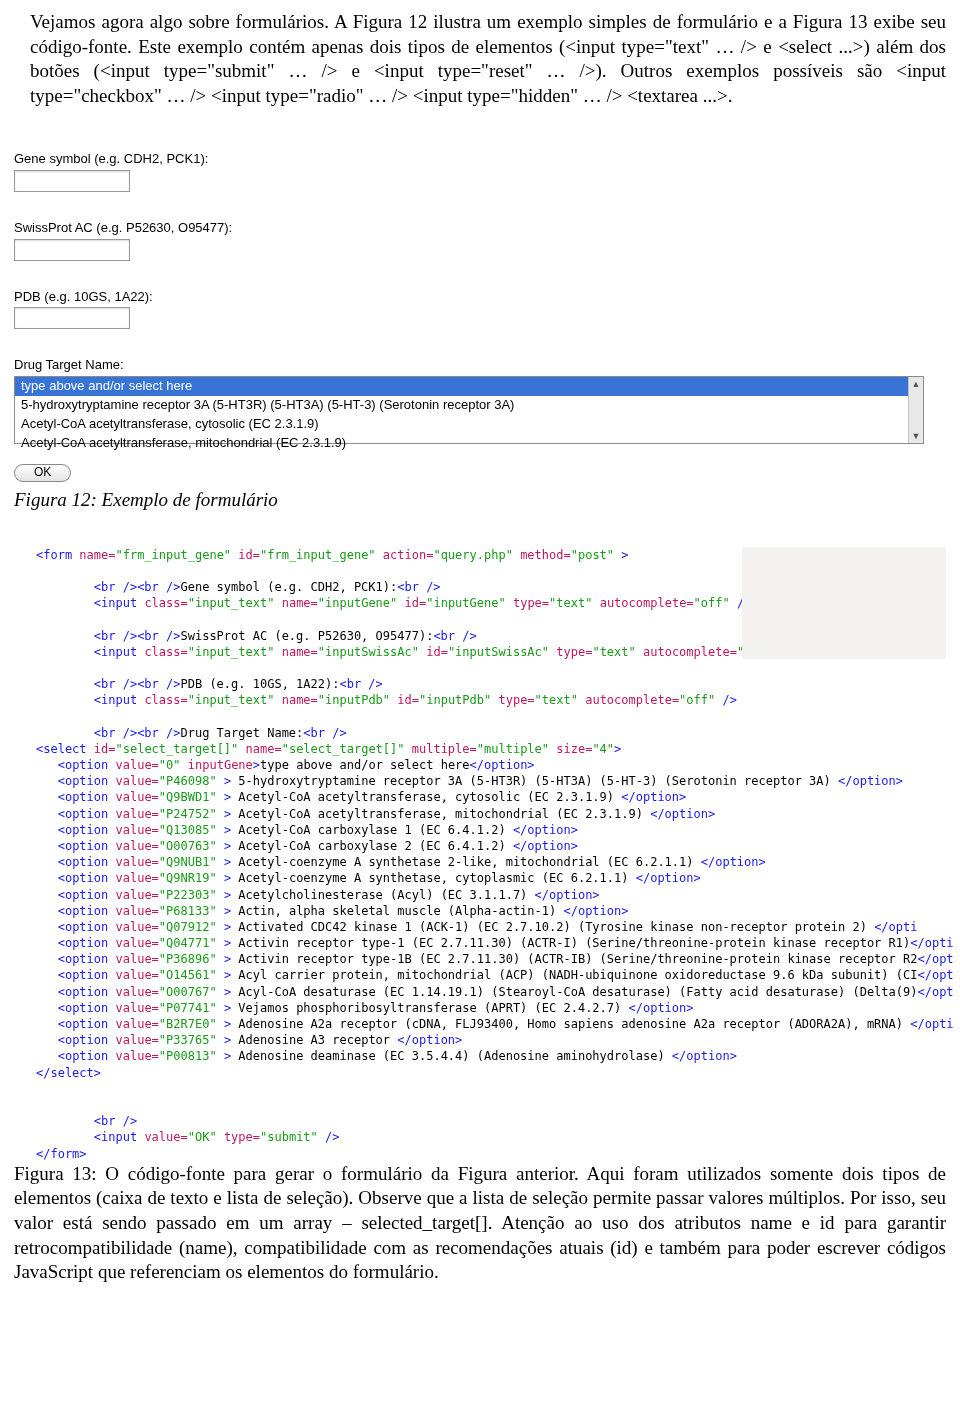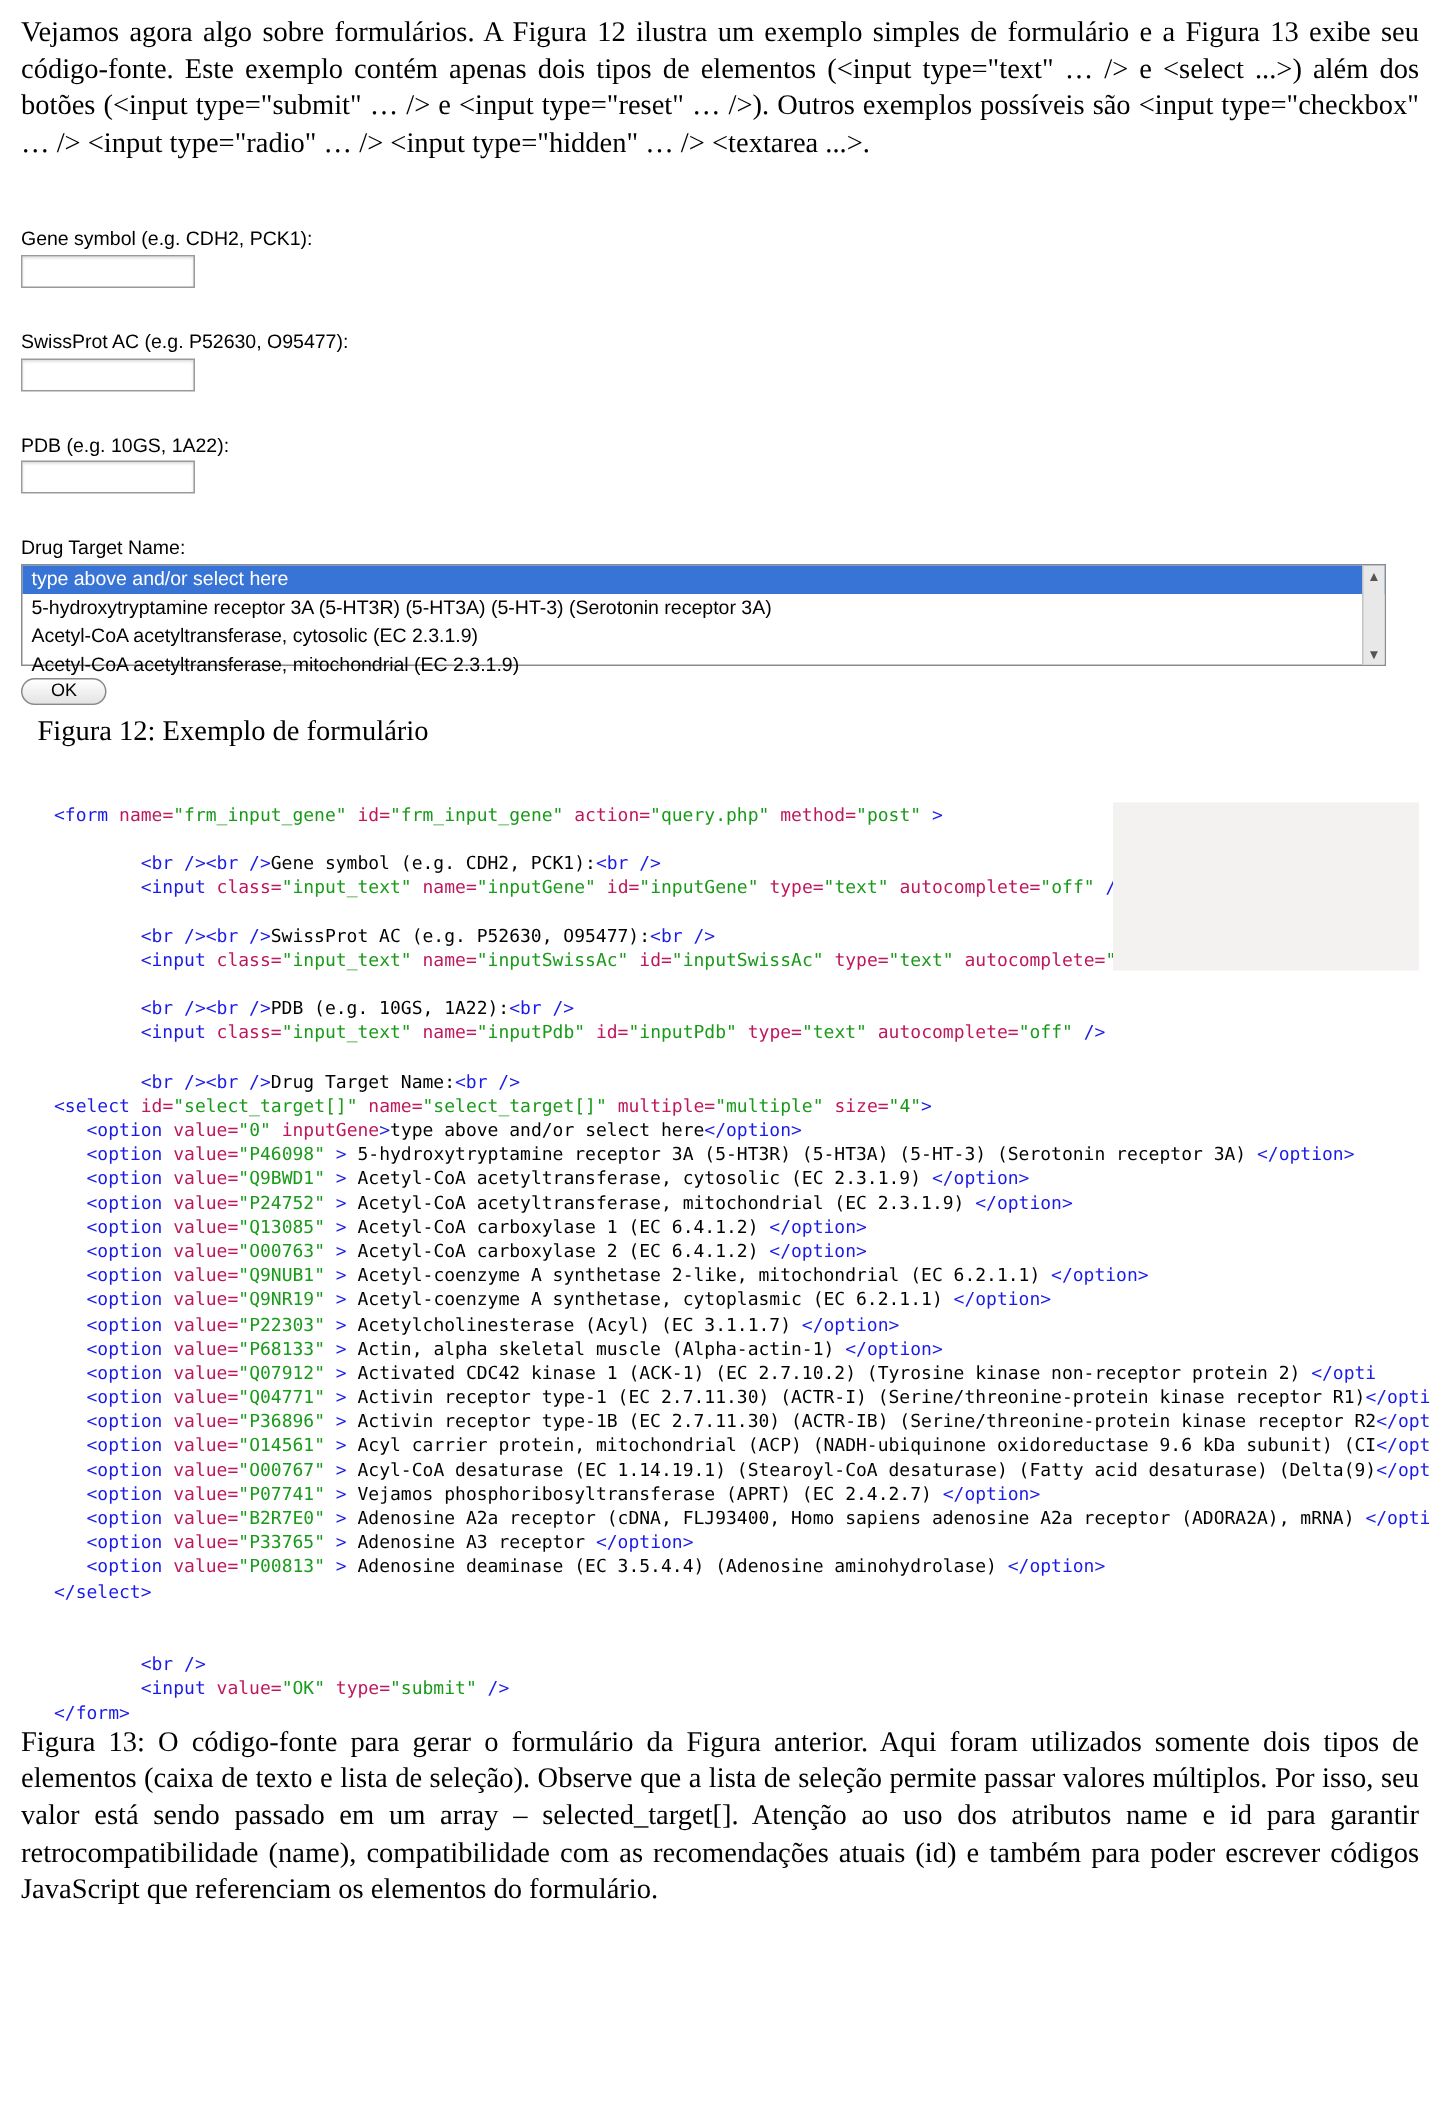--- a/index.html
+++ b/index.html
@@ -7,24 +7,25 @@
     padding: 10px 14px;
     font-family: "Times New Roman", Times, serif;
     font-size: 19px;
     line-height: 1.3;
     width: 932px;
     color: #000;
     background: #fff;
   }
   .para {
     text-align: justify;
-    margin: 0 0 14px 0;
+    margin: 0 0 14px 16px;
   }
   .figure-caption {
-    margin: 0 0 34px 11px;
+    font-style: italic;
+    margin: 0 0 34px 0;
     text-align: justify;
   }
   .figure-caption-last {
     margin: 0;
     text-align: justify;
   }
   
   .fig12 {
     font-family: "Lucida Grande", "Helvetica Neue", Arial, sans-serif;
     font-size: 13px;
@@ -72,21 +73,21 @@
     font-size: 9px;
     text-align: center;
     line-height: 14px;
     color: #555;
   }
   .fig12 .ok-btn {
     display: inline-block;
     border: 1px solid #888;
     border-radius: 9px;
     padding: 0 19px;
-    margin-top: 8px;
+    margin-top: 20px;
     font-size: 12px;
     background: linear-gradient(#fff,#e3e3e3);
     font-family: "Lucida Grande", Arial, sans-serif;
   }
   
   .fig13 {
     font-family: Monaco, Menlo, Consolas, monospace;
     font-size: 12px;
     line-height: 1.35;
     white-space: pre;

